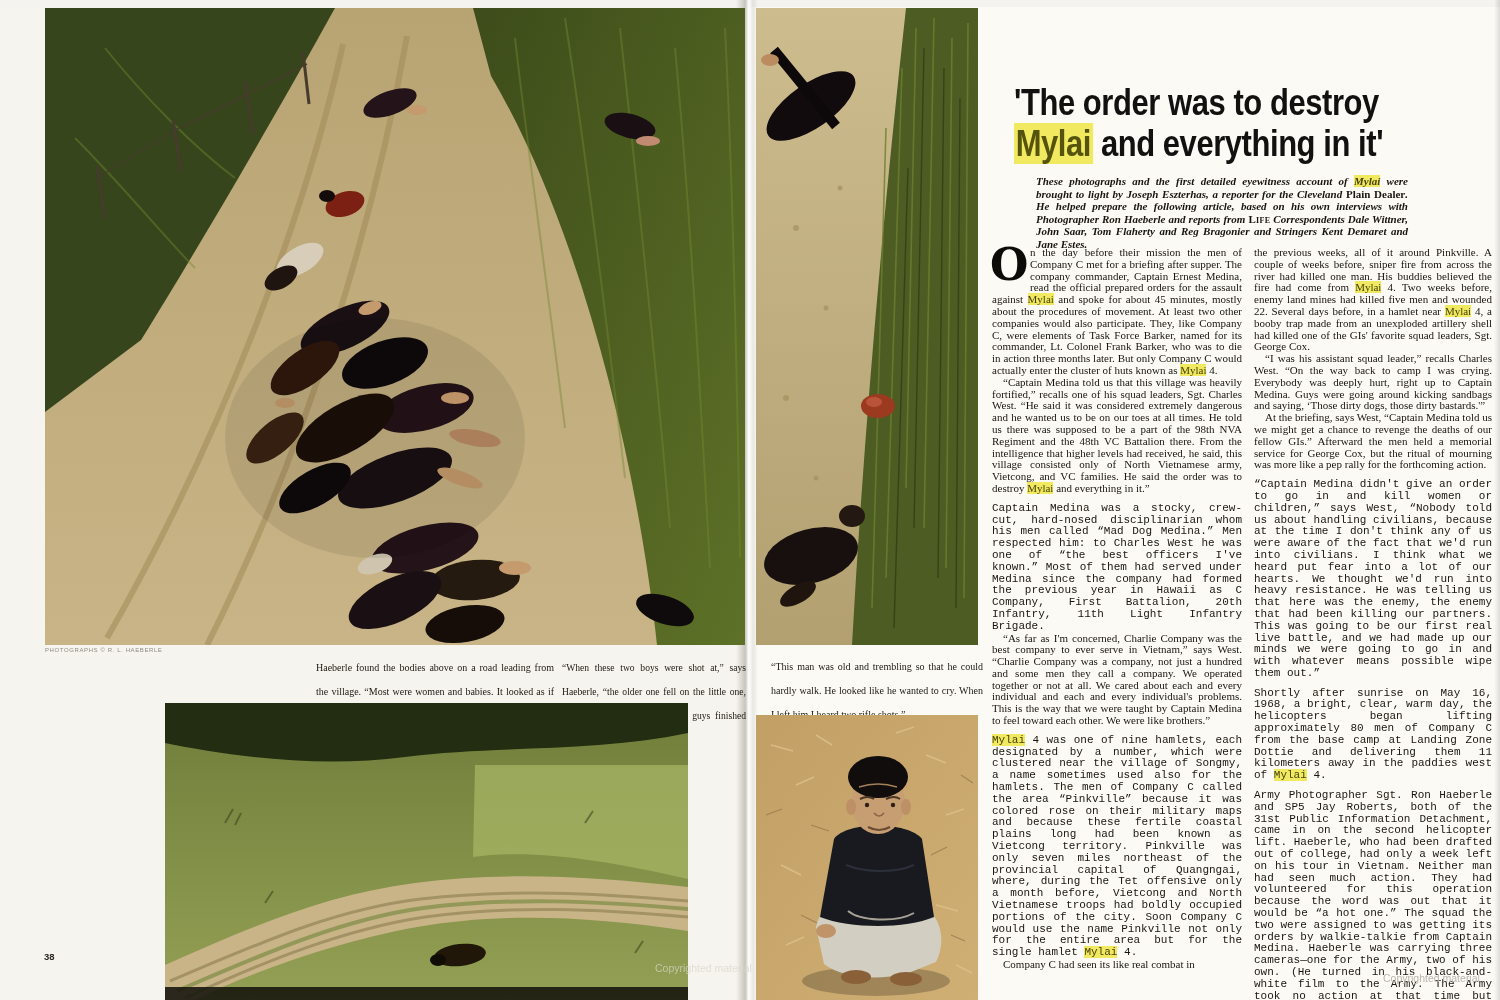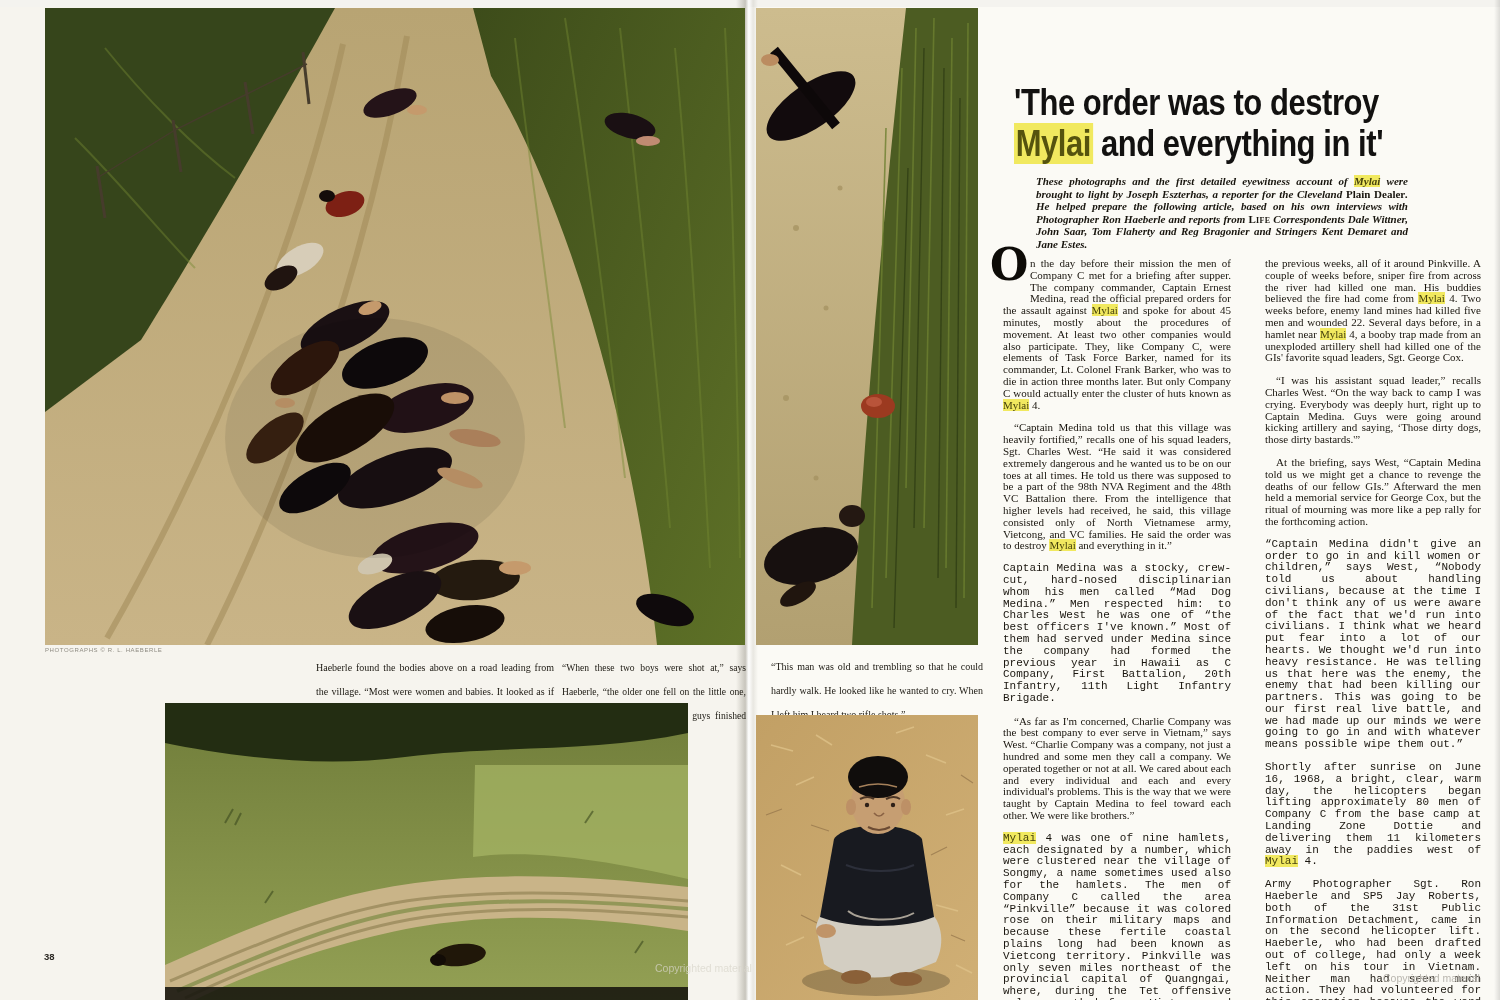--- a/index.html
+++ b/index.html
@@ -32,21 +32,21 @@
     color:#121110;letter-spacing:-.5px;transform:scaleX(.86);transform-origin:left top;white-space:nowrap;}
   .intro{position:absolute;left:1036px;top:175px;width:372px;font-size:11px;line-height:12.6px;
     font-style:italic;font-weight:bold;text-align:justify;color:#17140d;}
   .intro .rom{font-style:normal;}
   .sc{font-style:normal;font-variant:small-caps;letter-spacing:.3px;margin-top:16px;}
   .hl{background:#f1e95f;color:#46420c;}
   .hline .hl{color:#55530e;padding:0 2px;}
   .col{position:absolute;top:247px;font-size:11px;line-height:11.8px;text-align:justify;color:#19150e;}
   #col1{left:992px;width:250px;}
   #col2{left:1254px;width:238px;}
-  .paras p{margin:11px;}
+  .paras p{margin:0;}
   .paras p.indent{text-indent:11px;}
   .paras p.gap{margin-top:8px;font-family:Liberation Mono, monospace;}
   .paras-drop::before{content:"";float:left;width:38px;height:37px;}
   .dropcap{position:absolute;left:-2px;top:-2px;font-family:"DejaVu Serif",serif;font-weight:bold;
     font-size:44px;line-height:40px;color:#0d0b07;}
   .continued{font-family:"Liberation Sans",sans-serif;font-size:7.5px;letter-spacing:.8px;
     color:#514d45;text-align:left;margin-top:3px;}
 </style>
 </head>
 <body>
@@ -263,23 +263,23 @@
       <p class="gap "><span>Captain Medina was a stocky, crew-cut, hard-nosed disciplinarian whom his men called “Mad Dog Medina.” Men respected him: to Charles West he was one of “the best officers I've known.” Most of them had served under Medina since the company had formed the previous year in Hawaii as C Company, First Battalion, 20th Infantry, 11th Light Infantry Brigade.</span></p>
       <p class="indent"><span>“As far as I'm concerned, Charlie Company was the best company to ever serve in Vietnam,” says West. “Charlie Company was a company, not just a hundred and some men they call a company. We operated together or not at all. We cared about each and every individual and each and every individual's problems. This is the way that we were taught by Captain Medina to feel toward each other. We were like brothers.”</span></p>
       <p class="gap "><span class="hl">Mylai</span><span> 4 was one of nine hamlets, each designated by a number, which were clustered near the village of Songmy, a name sometimes used also for the hamlets. The men of Company C called the area “Pinkville” because it was colored rose on their military maps and because these fertile coastal plains long had been known as Vietcong territory. Pinkville was only seven miles northeast of the provincial capital of Quangngai, where, during the Tet offensive only a month before, Vietcong and North Vietnamese troops had boldly occupied portions of the city. Soon Company C would use the name Pinkville not only for the entire area but for the single hamlet </span><span class="hl">Mylai</span><span> 4.</span></p>
       <p class="indent"><span>Company C had seen its like real combat in</span></p>
     </div>
 </div>
 
 <div class="col" id="col2">
   <div class="paras">
       <p class=""><span>the previous weeks, all of it around Pinkville. A couple of weeks before, sniper fire from across the river had killed one man. His buddies believed the fire had come from </span><span class="hl">Mylai</span><span> 4. Two weeks before, enemy land mines had killed five men and wounded 22. Several days before, in a hamlet near </span><span class="hl">Mylai</span><span> 4, a booby trap made from an unexploded artillery shell had killed one of the GIs' favorite squad leaders, Sgt. George Cox.</span></p>
-      <p class="indent"><span>“I was his assistant squad leader,” recalls Charles West. “On the way back to camp I was crying. Everybody was deeply hurt, right up to Captain Medina. Guys were going around kicking artillery and saying, ‘Those dirty dogs, those dirty bastards.'”</span></p>
+      <p class="indent"><span>“I was his assistant squad leader,” recalls Charles West. “On the way back to camp I was crying. Everybody was deeply hurt, right up to Captain Medina. Guys were going around kicking sandbags and saying, ‘Those dirty dogs, those dirty bastards.'”</span></p>
       <p class="indent"><span>At the briefing, says West, “Captain Medina told us we might get a chance to revenge the deaths of our fellow GIs.” Afterward the men held a memorial service for George Cox, but the ritual of mourning was more like a pep rally for the forthcoming action.</span></p>
       <p class="gap "><span>“Captain Medina didn't give an order to go in and kill women or children,” says West, “Nobody told us about handling civilians, because at the time I don't think any of us were aware of the fact that we'd run into civilians. I think what we heard put fear into a lot of our hearts. We thought we'd run into heavy resistance. He was telling us that here was the enemy, the enemy that had been killing our partners. This was going to be our first real live battle, and we had made up our minds we were going to go in and with whatever means possible wipe them out.”</span></p>
-      <p class="gap "><span>Shortly after sunrise on June 16, 1968, a bright, clear, warm day, the helicopters began lifting approximately 80 men of Company C from the base camp at Landing Zone Dottie and delivering them 11 kilometers away in the paddies west of </span><span class="hl">Mylai</span><span> 4.</span></p>
+      <p class="gap "><span>Shortly after sunrise on May 16, 1968, a bright, clear, warm day, the helicopters began lifting approximately 80 men of Company C from the base camp at Landing Zone Dottie and delivering them 11 kilometers away in the paddies west of </span><span class="hl">Mylai</span><span> 4.</span></p>
       <p class="gap "><span>Army Photographer Sgt. Ron Haeberle and SP5 Jay Roberts, both of the 31st Public Information Detachment, came in on the second helicopter lift. Haeberle, who had been drafted out of college, had only a week left on his tour in Vietnam. Neither man had seen much action. They had volunteered for this operation because the word was out that it would be “a hot one.” The squad the two were assigned to was getting its orders by walkie-talkie from Captain Medina. Haeberle was carrying three cameras—one for the Army, two of his own. (He turned in his black-and-white film to the Army. The Army took no action at that time but apparently intends to use the film as evidence in the court-martial proceedings.) Roberts, a college student who had volunteered for the draft, took pad and pencil. Their</span></p>
     </div>
   <div class="continued">CONTINUED</div>
 </div>
 
 <div class="pageno" id="pn-right">39</div>
 <div class="wm" id="wm-right">Copyrighted material</div>
 
 </body></html>

